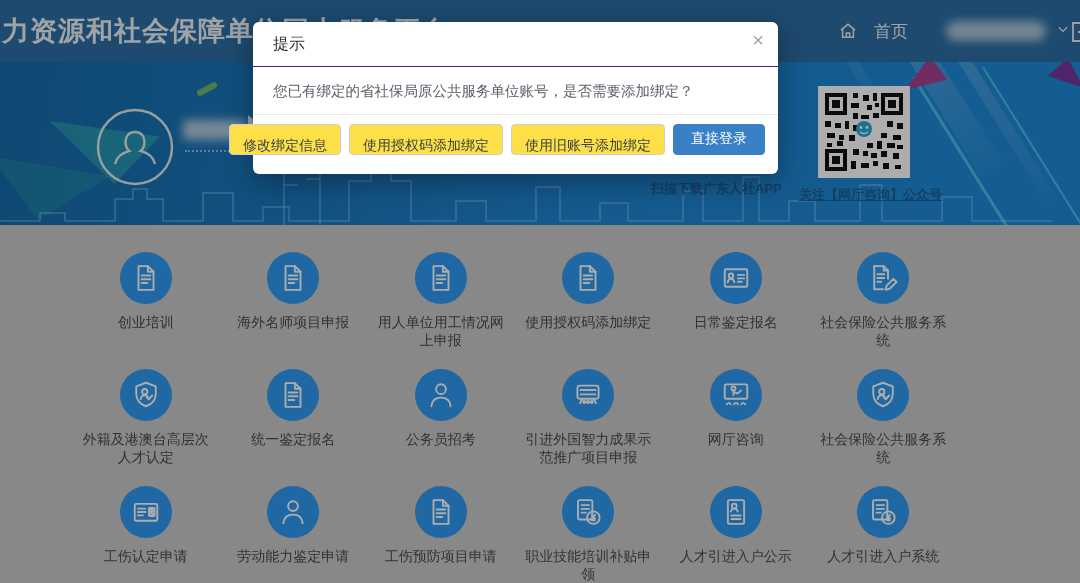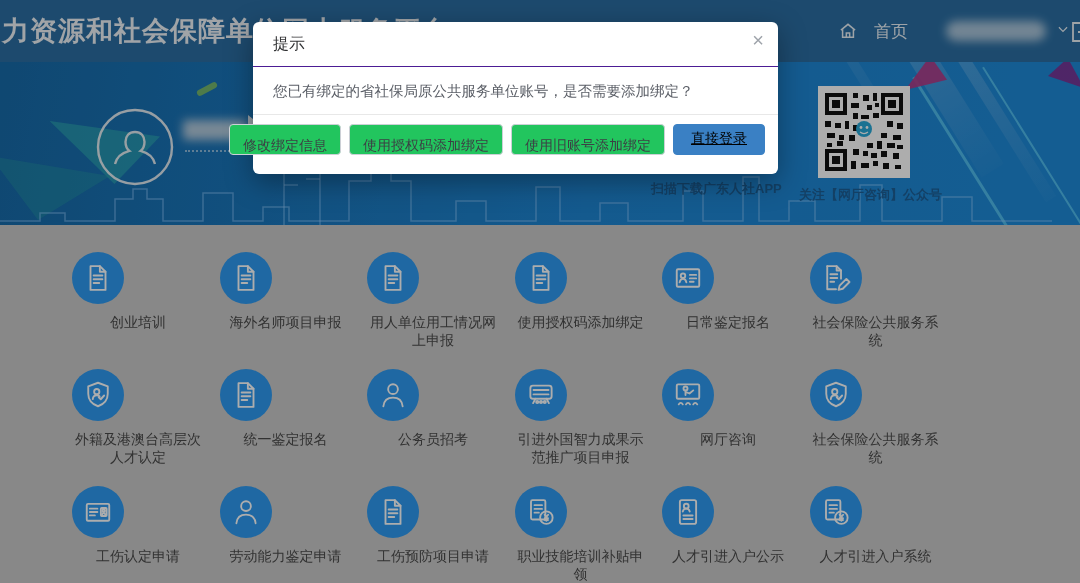--- a/index.html
+++ b/index.html
@@ -46,45 +46,45 @@
   .avatar svg { width:80px; height:80px; stroke:#f0f4f7; fill:none; stroke-width:2.4; opacity:.92; }
   .name-blur { position:absolute; left:183px; top:58px; width:64px; height:20px; background:#cdd9e3; opacity:.85; filter:blur(5px); border-radius:3px; }
   .name-arrow { position:absolute; left:248px; top:53px; width:16px; height:26px; background:#f0f4f7; opacity:.9;
                 clip-path:polygon(0 0, 100% 50%, 0 100%); }
   .dotline { position:absolute; left:185px; top:88px; width:60px; border-top:2px dotted rgba(255,255,255,.5); }
 
   .qr-box { position:absolute; left:818px; top:24px; width:92px; height:92px; background:#fff; padding:5px; }
   .qr-box svg { width:82px; height:82px; display:block; }
   .banner-caption { position:absolute; font-size:13px; font-weight:bold; color:#1d5f96; white-space:nowrap; }
   .cap-app { left:651px; top:118px; }
-  .cap-qr  { left:799px; top:124px; filter:blur(.6px); }
+  .cap-qr  { left:799px; top:124px; filter:blur(.6px);text-decoration:underline; }
 
   
   .services { position:absolute; left:0; top:225px; width:1080px; height:358px; background:#c9c9c9; z-index:1; }
   .svc-grid { display:grid; grid-template-columns:repeat(6,147.5px); margin-left:72px; padding-top:27px; }
-  .svc { height:117px; display:flex; flex-direction:column; align-items:flex-start; cursor:pointer; }
+  .svc { height:117px; display:flex; flex-direction:column; align-items:center; cursor:pointer; }
   .svc-circle { width:52px; height:52px; border-radius:50%; background:#2e9af0; display:flex; align-items:center; justify-content:center; flex:none; }
   .svc-glyph { width:30px; height:30px; color:#ffffff; }
   .svc-glyph * { stroke:currentColor; fill:none; stroke-width:1.5; stroke-linecap:round; stroke-linejoin:round; }
   .svc-label { margin-top:9px; width:132px; text-align:center; font-size:14px; line-height:18px; color:#4a4a4a; }
 
   
   .dim-overlay { position:absolute; inset:0; background:rgba(0,0,0,.32); z-index:40; }
   .modal { position:absolute; left:253px; top:22px; width:525px; height:152px; background:#fff; border-radius:6px;
            box-shadow:0 8px 28px rgba(0,0,0,.35); z-index:50; }
   .modal-header { height:45px; display:flex; align-items:center; padding:0 20px; border-bottom:1px solid #4c1d95; }
   .modal-title { font-size:16px; color:#303133; }
   .modal-close { position:absolute; right:14px; top:8px; font-size:20px; color:#9ea3aa; cursor:pointer; line-height:1;
                  background:none; border:none; font-family:inherit; }
   .modal-body { padding:15px 20px 13px; font-size:14.5px; color:#5a5e66; }
   .modal-footer { border-top:1px solid #e8e8e8; height:49px; display:flex; align-items:center; justify-content:flex-end;
                   gap:8px; padding-right:13px; }
-  .btn { height:31px; padding:12px 13px; border:1px solid #ccd0d6; border-radius:4px; background:#22c55e; color:#3c3f44;
+  .btn { height:31px; padding:12px 13px; border:1px solid #ccd0d6; border-radius:4px; background:#fde047; color:#3c3f44;
          font-size:14px; font-family:inherit; cursor:pointer; white-space:nowrap; }
-  .btn-primary { background:#3a80c4; border-color:#3a80c4; color:#000000; padding:0 17px;text-decoration:underline; }
+  .btn-primary { background:#3a80c4; border-color:#3a80c4; color:#ffffff; padding:0 17px; }
 </style>
 </head>
 <body>
 
 <svg width="0" height="0" style="position:absolute">
   <defs>
     <symbol id="sym-doc" viewBox="0 0 24 24">
       <path d="M6 2.5h7.5l4.5 4.5v14.5H6z"></path>
         <path d="M13.5 2.5V7H18"></path>
       <path d="M8.5 10h7M8.5 13h7M8.5 16h4.5"></path>

